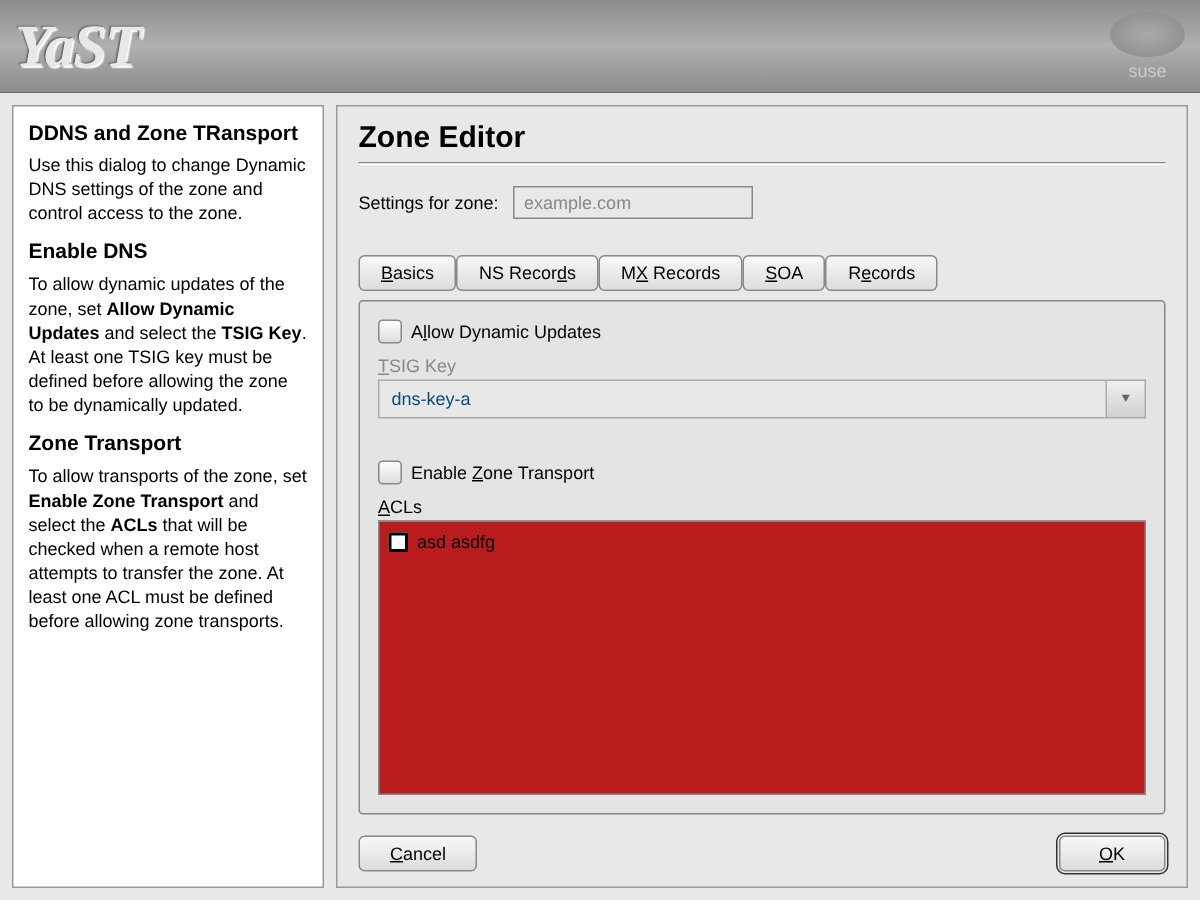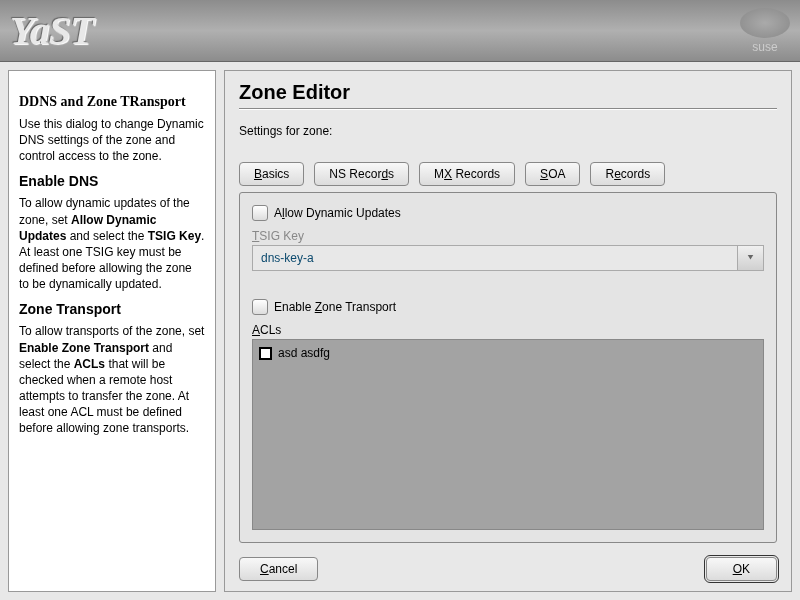--- a/index.html
+++ b/index.html
@@ -57,21 +57,21 @@
       overflow-y: auto;
       font-size: 12px;
       line-height: 1.35;
     }
     .sidebar h3 {
       font-size: 14px;
       font-weight: bold;
       margin-bottom: 4px;
       margin-top: 8px;
     }
-    .sidebar h3:first-child { margin-top: 14px; font-family: Liberation Serif, serif; }
+    .sidebar h3:first-child { margin-top: 0; }
     .sidebar p { margin-bottom: 6px; }
     .sidebar b { font-weight: bold; }
     .content {
       flex: 1;
       background: #e8e8e8;
       border: 1px solid #999;
       padding: 10px 14px;
       display: flex;
       flex-direction: column;
     }
@@ -97,21 +97,20 @@
       width: 160px;
       height: 22px;
       border: 1px solid #888;
       background: #e8e8e8;
       padding: 2px 6px;
       color: #888;
       font-size: 12px;
     }
     .tabs {
       display: flex;
-      gap: 10px;
       margin-bottom: 0;
     }
     .tab-btn {
       background: linear-gradient(to bottom, #f8f8f8, #dcdcdc);
       border: 1px solid #888;
       border-radius: 4px;
       padding: 4px 14px;
       font-size: 12px;
       cursor: pointer;
     }
@@ -172,21 +171,21 @@
       color: #666;
     }
     .acls-label {
       font-size: 12px;
       margin-bottom: 2px;
       margin-top: 4px;
     }
     .acls-label u { text-decoration: underline; }
     .acls-box {
       border: 1px solid #888;
-      background: #a3a3a3;
+      background: #b91c1c;
       flex: 1;
       padding: 4px;
       overflow-y: auto;
     }
     .acl-item {
       display: flex;
       align-items: center;
       gap: 6px;
       padding: 2px;
       font-size: 12px;
@@ -238,20 +237,21 @@
     <h3>Zone Transport</h3>
     <p>To allow transports of the zone, set <b>Enable Zone Transport</b> and select the <b>ACLs</b> that will be checked when a remote host attempts to transfer the zone. At least one ACL must be defined before allowing zone transports.</p>
   </div>
 
   <div class="content">
     <div class="content-title">Zone Editor</div>
     <hr class="title-hr">
 
     <div class="settings-row">
       <span class="settings-label">Settings for zone:</span>
+      <input class="zone-input" readonly="" value="example.com" style="">
     </div>
 
     <div class="tabs">
       <button class="tab-btn"><u>B</u>asics</button>
       <button class="tab-btn">NS Recor<u>d</u>s</button>
       <button class="tab-btn">M<u>X</u> Records</button>
       <button class="tab-btn"><u>S</u>OA</button>
       <button class="tab-btn">R<u>e</u>cords</button>
     </div>
 

